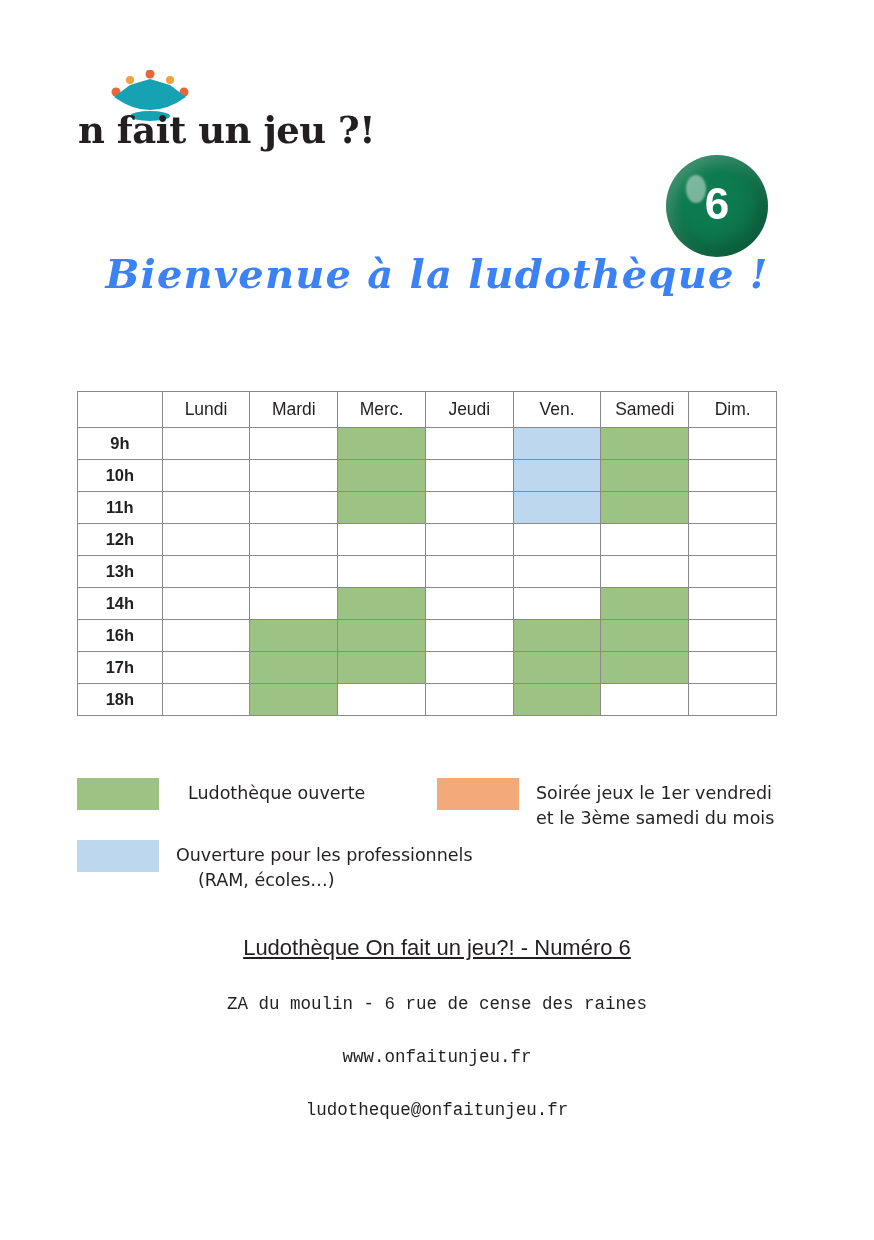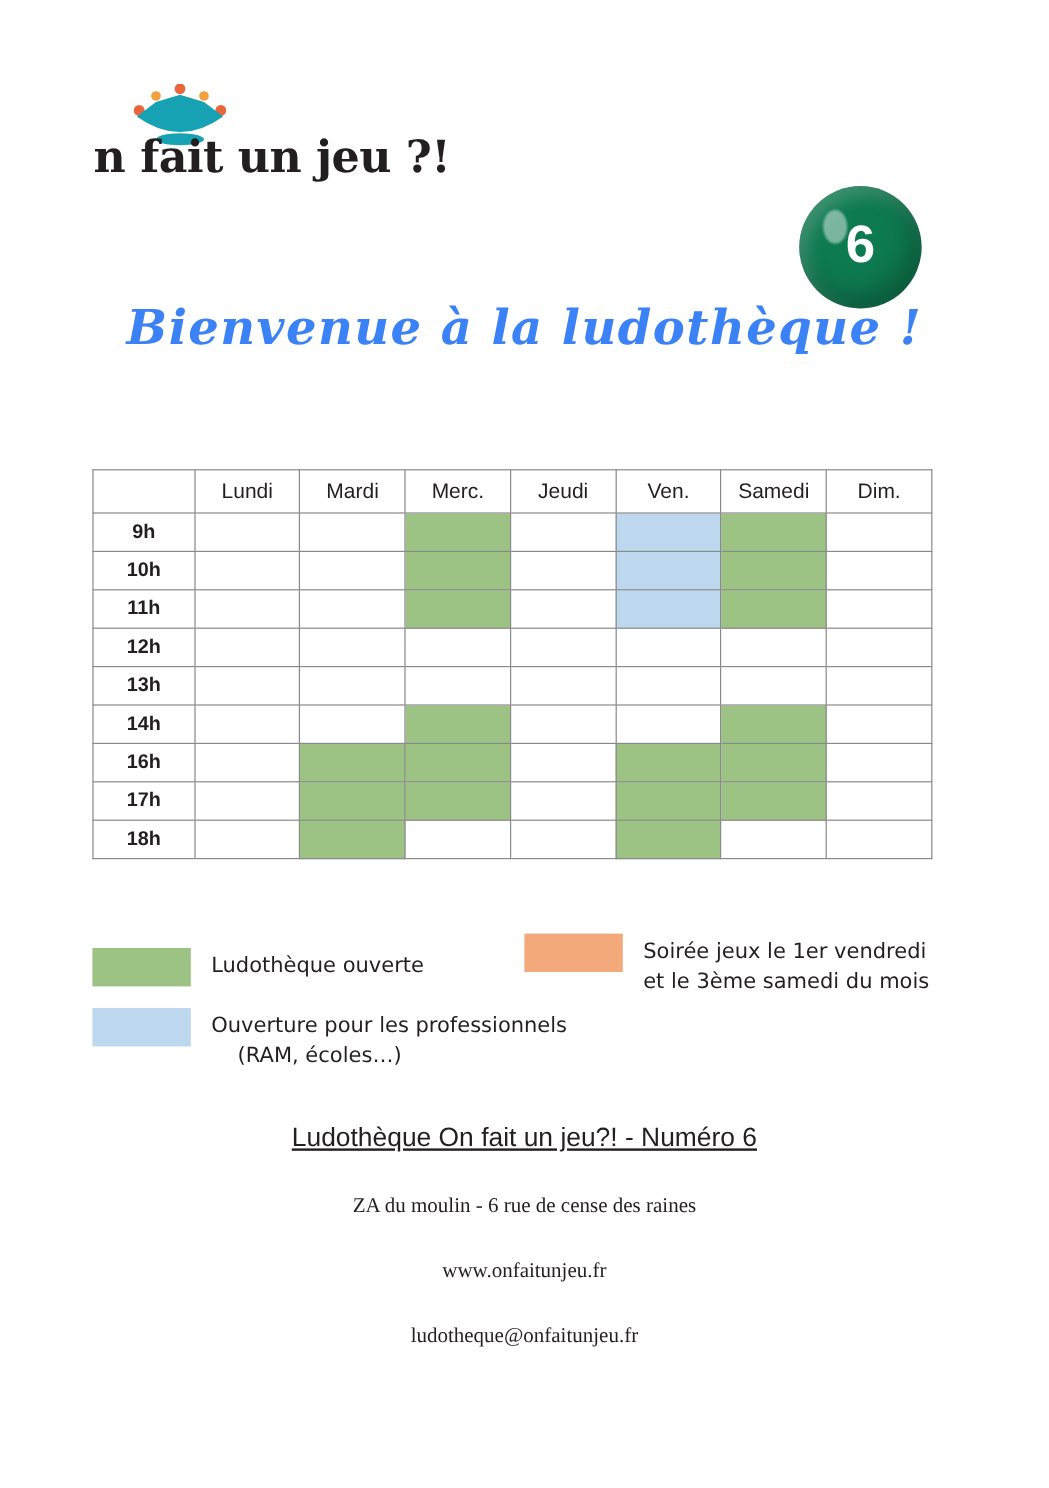--- a/index.html
+++ b/index.html
@@ -172,42 +172,42 @@
     flex: 0 0 auto;
     margin-right: 17px;
   }
   .legend-text {
     font-family: "DejaVu Sans", sans-serif;
     font-size: 17.5px;
     color: #231f20;
     line-height: 25px;
     padding-top: 3px;
   }
-  .legend-1 { left: 0;   top: 12px; }
+  .legend-1 { left: 0;   top: 0; gap: 12px; }
   .legend-2 { left: 360px; top: 0; justify-content: center; }
   .legend-3 { left: 0;   top: 62px; }
 
   
   .footer {
     position: absolute;
     left: 0;
     top: 935px;
     width: 874px;
     text-align: center;
   }
   .footer-title {
     font-family: "Liberation Sans", sans-serif;
     font-size: 22px;
     font-weight: normal;
     text-decoration: underline;
     color: #231f20;
     margin-bottom: 28px;
   }
   .footer-line {
-    font-family: Liberation Serif, serif;
+    font-family: Liberation Mono, monospace;
     font-size: 17.5px;
     color: #231f20;
     margin-bottom: 26px;
     margin-top: 33px;
   }
 </style>
 </head>
 <body>
 
 <div class="header">

